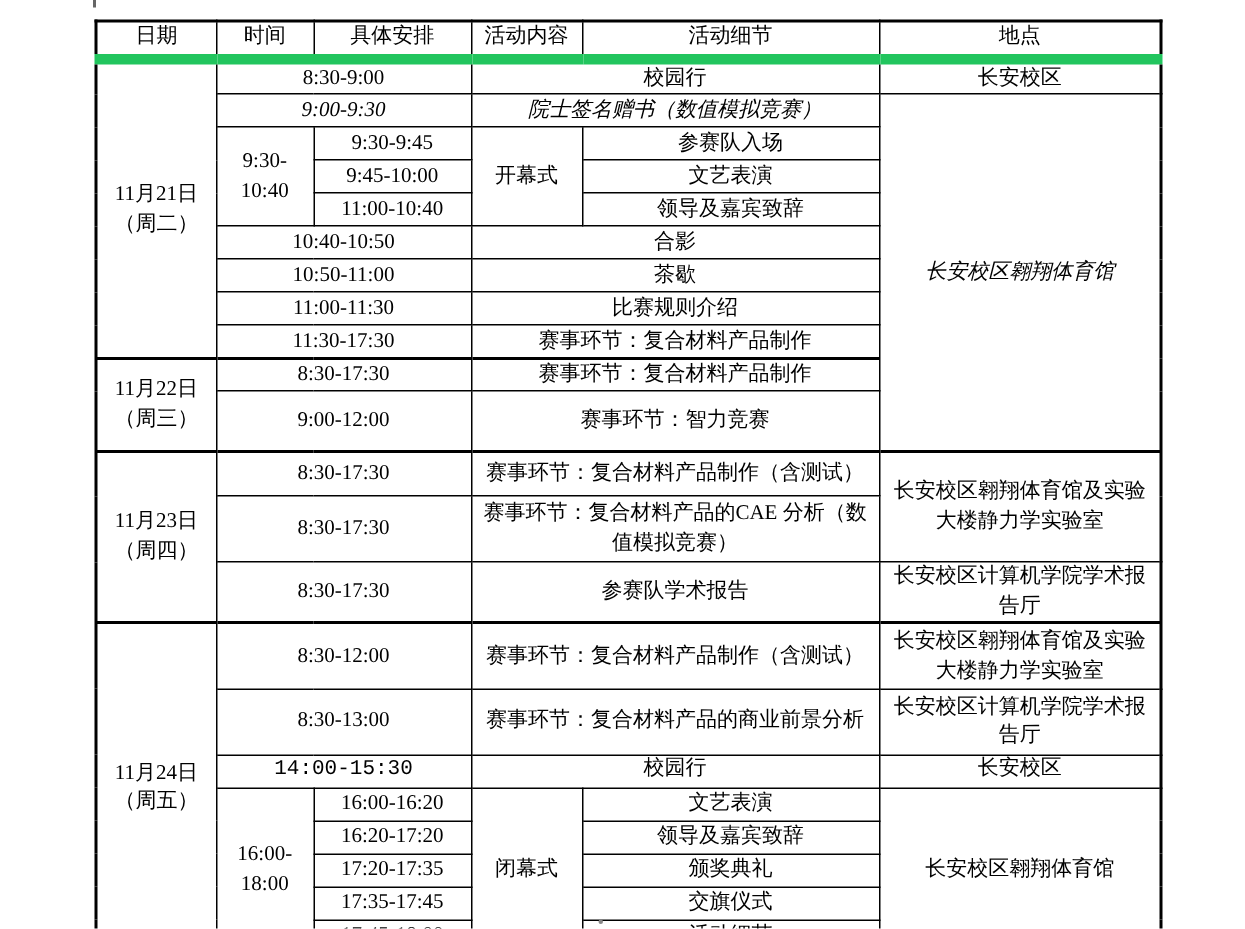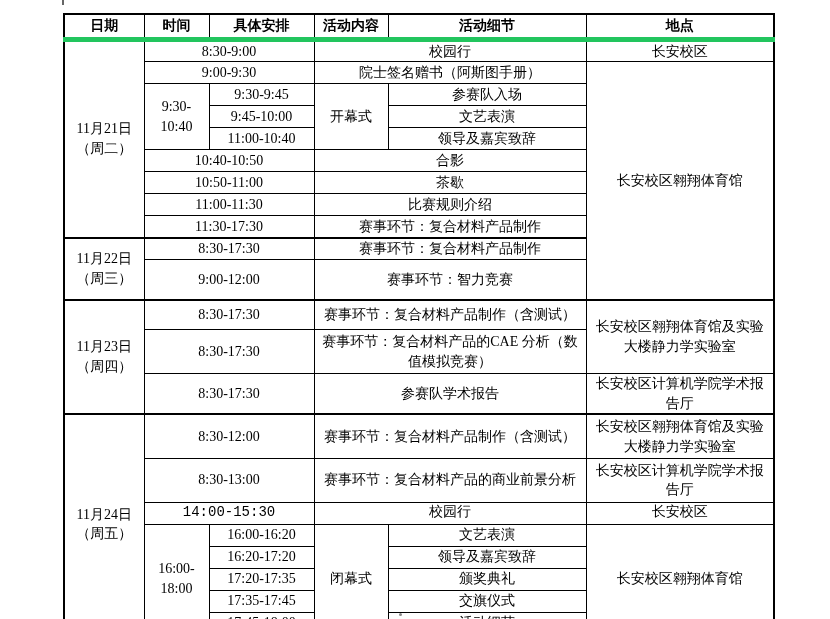--- a/index.html
+++ b/index.html
@@ -24,23 +24,23 @@
     border: 1px solid #000;
     padding: 0 3px;
     text-align: center;
     vertical-align: middle;
     font-size: 14px;
     line-height: 1.4;
     white-space: pre-line;
     overflow: hidden;
   }
   .schedule thead th {
-    font-weight: bold;
+    font-weight: normal;
     height: 25px;
-    border-bottom: 5px solid #22c55e;
+    border-bottom: 7px solid #22c55e;
   }
   .schedule td.left { text-align: center; }
   .schedule tr.sep td { border-top: 2px solid #000; }
 
   .stray { position: absolute; background: #666; }
   .stray.top-tick { left: 62px; top: 0; width: 2px; height: 5px; }
   .stray.bottom-dot { left: 399px; top: 613px; width: 3px; height: 3px; background: #888; border-radius: 50%; }
 </style>
 </head>
 <body>
@@ -68,23 +68,23 @@
       </tr>
     </thead>
     <tbody>
         <tr style="height: 22px;">
           <td rowspan="9">11月21日
 （周二）</td>
           <td colspan="2">8:30-9:00</td>
           <td colspan="2">校园行</td>
           <td class="left">长安校区</td>
         </tr>
-        <tr style="height: 22px;">
+        <tr style="height: 22px; font-style: italic;">
           <td colspan="2">9:00-9:30</td>
-          <td colspan="2">院士签名赠书（阿斯图手册）</td>
+          <td colspan="2">院士签名赠书（数值模拟竞赛）</td>
           <td rowspan="10" class="left">长安校区翱翔体育馆</td>
         </tr>
         <tr style="height: 22px;">
           <td rowspan="3">9:30-
 10:40</td>
           <td>9:30-9:45</td>
           <td rowspan="3">开幕式</td>
           <td>参赛队入场</td>
         </tr>
         <tr style="height: 22px;">

